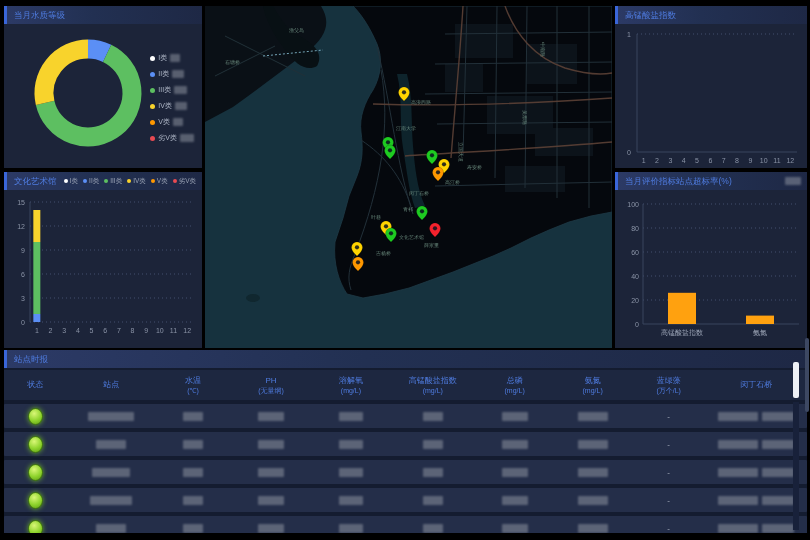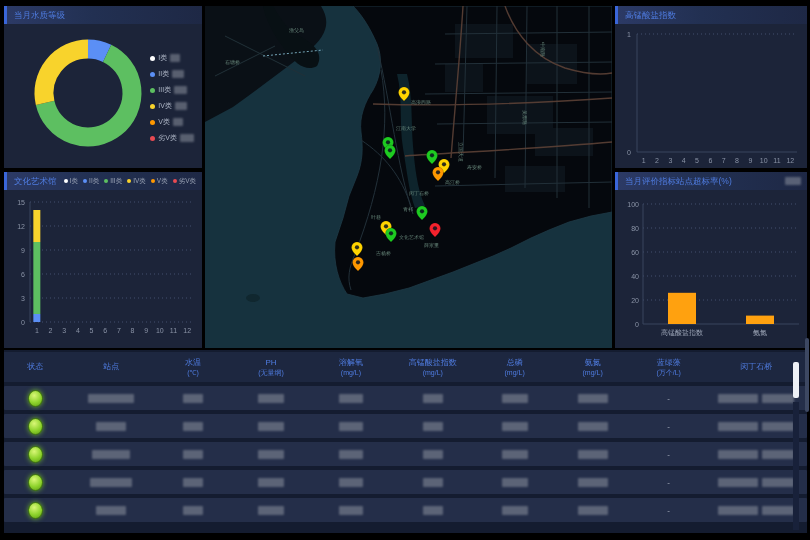--- a/index.html
+++ b/index.html
@@ -305,20 +305,24 @@
           <line x1="28" y1="134" x2="184" y2="134" stroke="#39445f" stroke-width="1"></line>
           <rect x="53" y="102.8" width="28" height="31.200000000000003" fill="#ffa10f"></rect>
           <text x="67" y="145" text-anchor="middle" class="cat-t">高锰酸盐指数</text>
           <rect x="131" y="125.6" width="28" height="8.4" fill="#ffa10f"></rect>
           <text x="145" y="145" text-anchor="middle" class="cat-t">氨氮</text>
         </svg>
     </div>
   </div>
 
   <div class="panel" style="left:4px;top:350px;width:803px;height:183px;background:#141c30">
+    <div class="phead">
+      <span class="accent"></span>
+      <span>站点时报</span>
+    </div>
     <div class="tbl-head" id="tblHead">
         <div class="tbl-col" style="flex: 0.8 1 0%;">
           <div class="cname">状态</div>
         </div>
         <div class="tbl-col" style="flex: 1.15 1 0%;">
           <div class="cname">站点</div>
         </div>
         <div class="tbl-col" style="flex: 0.95 1 0%;">
           <div class="cname">水温</div>
           <div class="cunit">(℃)</div>

